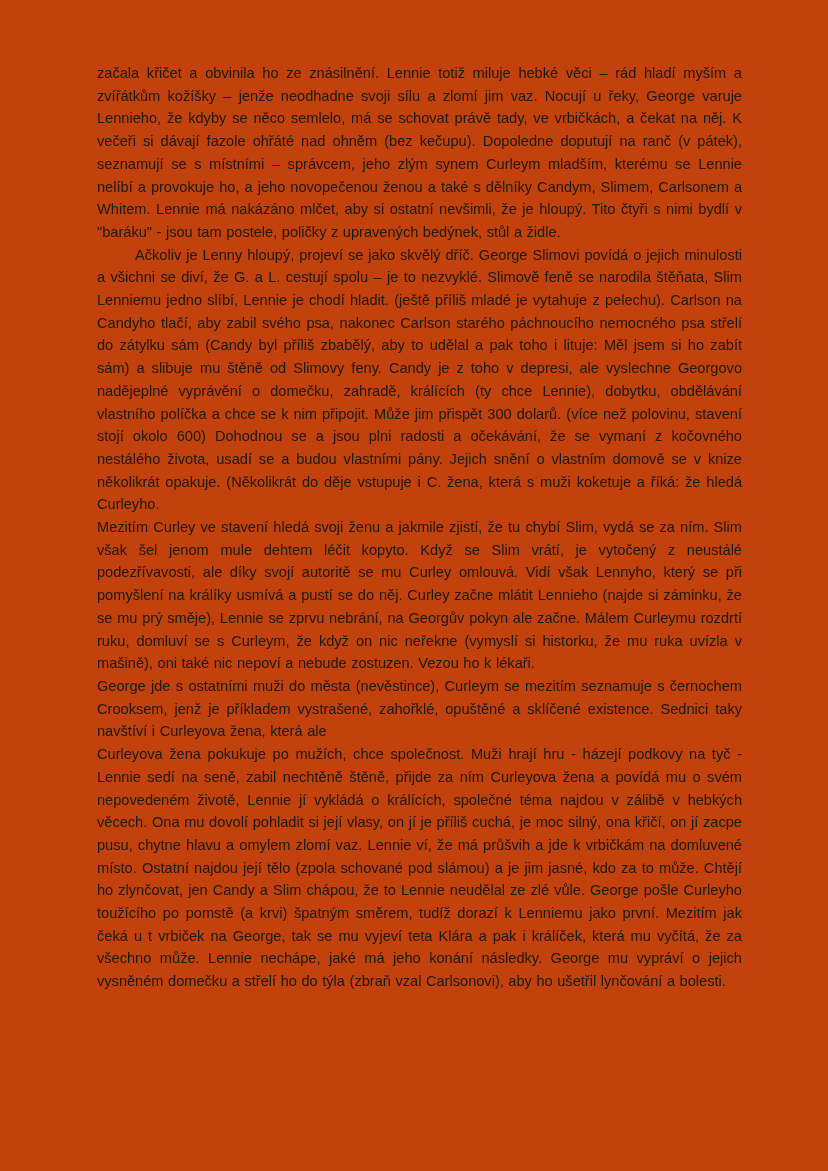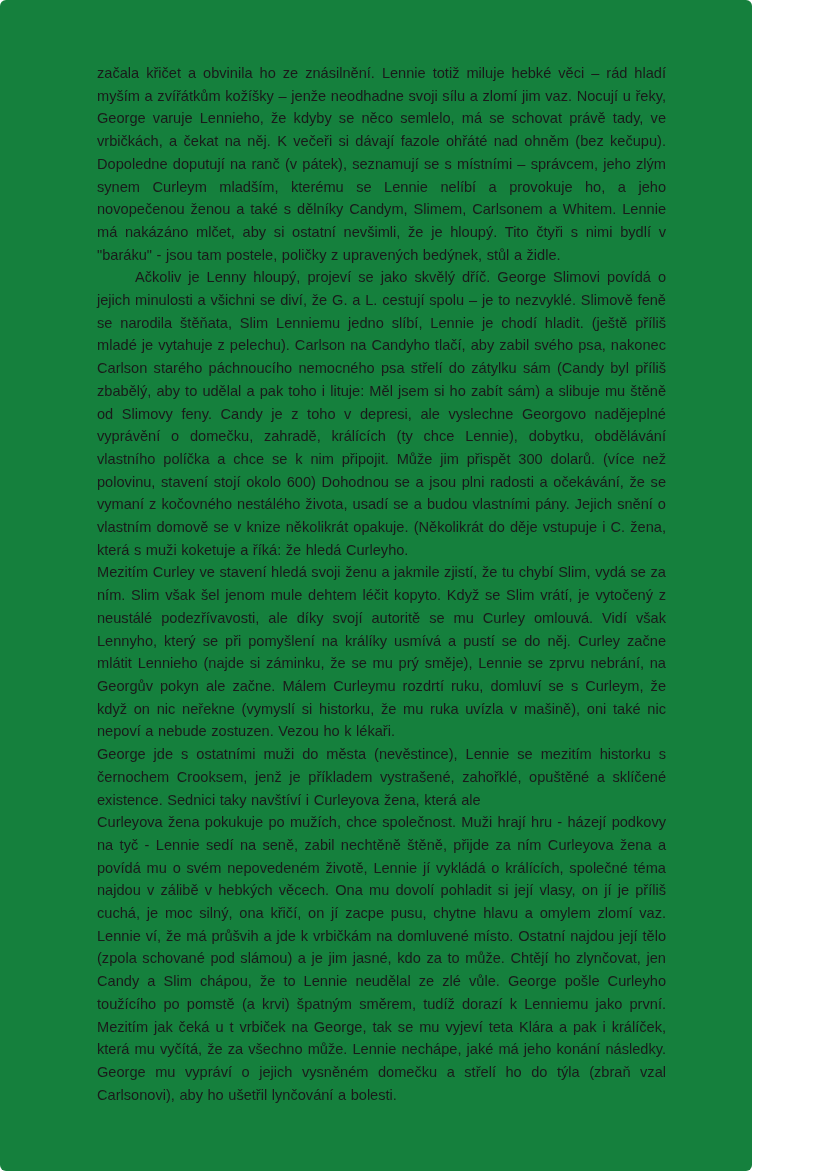--- a/index.html
+++ b/index.html
@@ -2,27 +2,26 @@
 <html><head>
 <meta charset="utf-8">
 <style>
   html, body {
     margin: 0;
     padding: 0;
     background: #ffffff;
   }
   .page {
     position: relative;
-    width: 752px;
+    width: 828px;
     height: 1171px;
-    background: #15803d;
+    background: #c2410c;
     box-sizing: border-box;
     padding: 62px 86px 40px 97px;
     overflow: hidden;
-    border-radius: 6px;
   }
   .text-block p {
     margin: 0;
     font-family: "Liberation Sans", sans-serif;
     font-size: 14.6px;
     line-height: 22.7px;
     color: #1a1a1a;
     text-align: justify;
     word-spacing: 0.5px;
   }
@@ -31,16 +30,16 @@
   }
 </style>
 </head>
 <body>
 
 <div class="page">
   <div class="text-block">
     <p>začala křičet a obvinila ho ze znásilnění. Lennie totiž miluje hebké věci – rád hladí myším a zvířátkům kožíšky – jenže neodhadne svoji sílu a zlomí jim vaz. Nocují u řeky, George varuje Lennieho, že kdyby se něco semlelo, má se schovat právě tady, ve vrbičkách, a čekat na něj. K večeři si dávají fazole ohřáté nad ohněm (bez kečupu). Dopoledne doputují na ranč (v pátek), seznamují se s místními – správcem, jeho zlým synem Curleym mladším, kterému se Lennie nelíbí a provokuje ho, a jeho novopečenou ženou a také s dělníky Candym, Slimem, Carlsonem a Whitem. Lennie má nakázáno mlčet, aby si ostatní nevšimli, že je hloupý. Tito čtyři s nimi bydlí v "baráku" - jsou tam postele, poličky z upravených bedýnek, stůl a židle.</p>
     <p class="indent-first">Ačkoliv je Lenny hloupý, projeví se jako skvělý dříč. George Slimovi povídá o jejich minulosti a všichni se diví, že G. a L. cestují spolu – je to nezvyklé. Slimově feně se narodila štěňata, Slim Lenniemu jedno slíbí, Lennie je chodí hladit. (ještě příliš mladé je vytahuje z pelechu). Carlson na Candyho tlačí, aby zabil svého psa, nakonec Carlson starého páchnoucího nemocného psa střelí do zátylku sám (Candy byl příliš zbabělý, aby to udělal a pak toho i lituje: Měl jsem si ho zabít sám) a slibuje mu štěně od Slimovy feny. Candy je z toho v depresi, ale vyslechne Georgovo nadějeplné vyprávění o domečku, zahradě, králících (ty chce Lennie), dobytku, obdělávání vlastního políčka a chce se k nim připojit. Může jim přispět 300 dolarů. (více než polovinu, stavení stojí okolo 600) Dohodnou se a jsou plni radosti a očekávání, že se vymaní z kočovného nestálého života, usadí se a budou vlastními pány. Jejich snění o vlastním domově se v knize několikrát opakuje. (Několikrát do děje vstupuje i C. žena, která s muži koketuje a říká: že hledá Curleyho.</p>
     <p>Mezitím Curley ve stavení hledá svoji ženu a jakmile zjistí, že tu chybí Slim, vydá se za ním. Slim však šel jenom mule dehtem léčit kopyto. Když se Slim vrátí, je vytočený z neustálé podezřívavosti, ale díky svojí autoritě se mu Curley omlouvá. Vidí však Lennyho, který se při pomyšlení na králíky usmívá a pustí se do něj. Curley začne mlátit Lennieho (najde si záminku, že se mu prý směje), Lennie se zprvu nebrání, na Georgův pokyn ale začne. Málem Curleymu rozdrtí ruku, domluví se s Curleym, že když on nic neřekne (vymyslí si historku, že mu ruka uvízla v mašině), oni také nic nepoví a nebude zostuzen. Vezou ho k lékaři.</p>
-    <p>George jde s ostatními muži do města (nevěstince), Lennie se mezitím historku s černochem Crooksem, jenž je příkladem vystrašené, zahořklé, opuštěné a sklíčené existence. Sednici taky navštíví i Curleyova žena, která ale</p>
+    <p>George jde s ostatními muži do města (nevěstince), Curleym se mezitím seznamuje s černochem Crooksem, jenž je příkladem vystrašené, zahořklé, opuštěné a sklíčené existence. Sednici taky navštíví i Curleyova žena, která ale</p>
     <p>Curleyova žena pokukuje po mužích, chce společnost. Muži hrají hru - házejí podkovy na tyč - Lennie sedí na seně, zabil nechtěně štěně, přijde za ním Curleyova žena a povídá mu o svém nepovedeném životě, Lennie jí vykládá o králících, společné téma najdou v zálibě v hebkých věcech. Ona mu dovolí pohladit si její vlasy, on jí je příliš cuchá, je moc silný, ona křičí, on jí zacpe pusu, chytne hlavu a omylem zlomí vaz. Lennie ví, že má průšvih a jde k vrbičkám na domluvené místo. Ostatní najdou její tělo (zpola schované pod slámou) a je jim jasné, kdo za to může. Chtějí ho zlynčovat, jen Candy a Slim chápou, že to Lennie neudělal ze zlé vůle. George pošle Curleyho toužícího po pomstě (a krvi) špatným směrem, tudíž dorazí k Lenniemu jako první. Mezitím jak čeká u t vrbiček na George, tak se mu vyjeví teta Klára a pak i králíček, která mu vyčítá, že za všechno může. Lennie nechápe, jaké má jeho konání následky. George mu vypráví o jejich vysněném domečku a střelí ho do týla (zbraň vzal Carlsonovi), aby ho ušetřil lynčování a bolesti.</p>
   </div>
 </div>
 
 </body></html>

